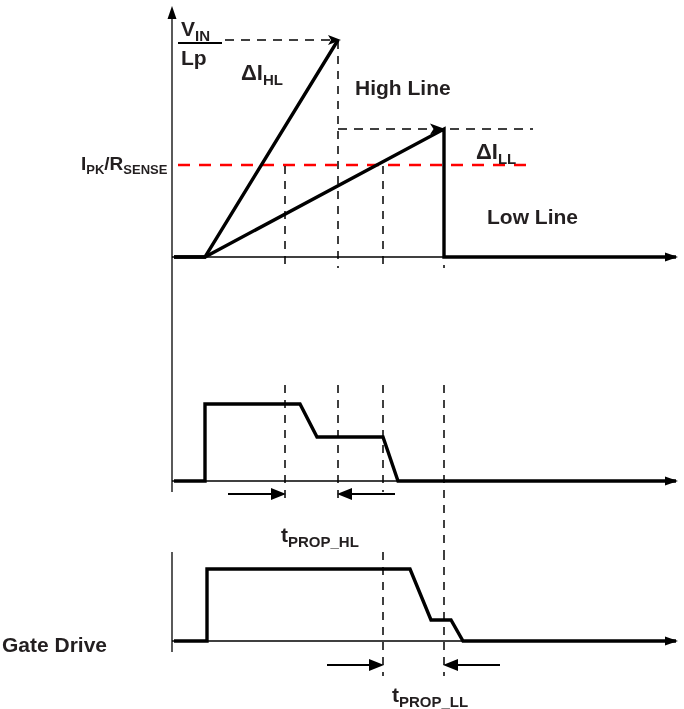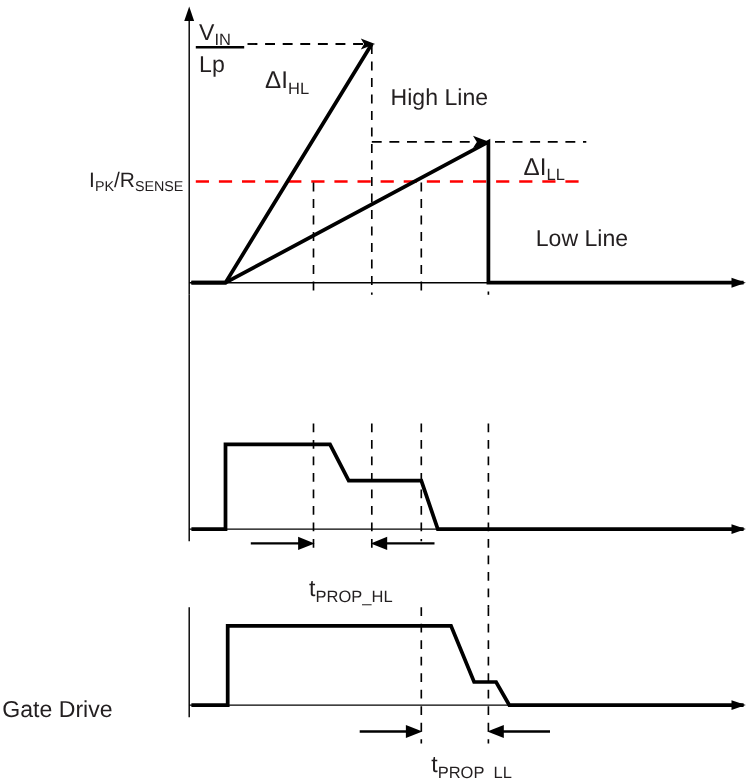--- a/index.html
+++ b/index.html
@@ -10,20 +10,21 @@
   body {
     width: 684px;
     height: 709px;
     font-family: "Liberation Sans", sans-serif;
     overflow: hidden;
   }
   #diagram-root {
     position: relative;
     width: 684px;
     height: 661px;
+    font-weight: bold;
   }
   svg.figure {
     display: block;
     width: 684px;
     height: 709px;
   }
   .wave {
     fill: none;
     stroke: #000000;
     stroke-width: 3.4;

